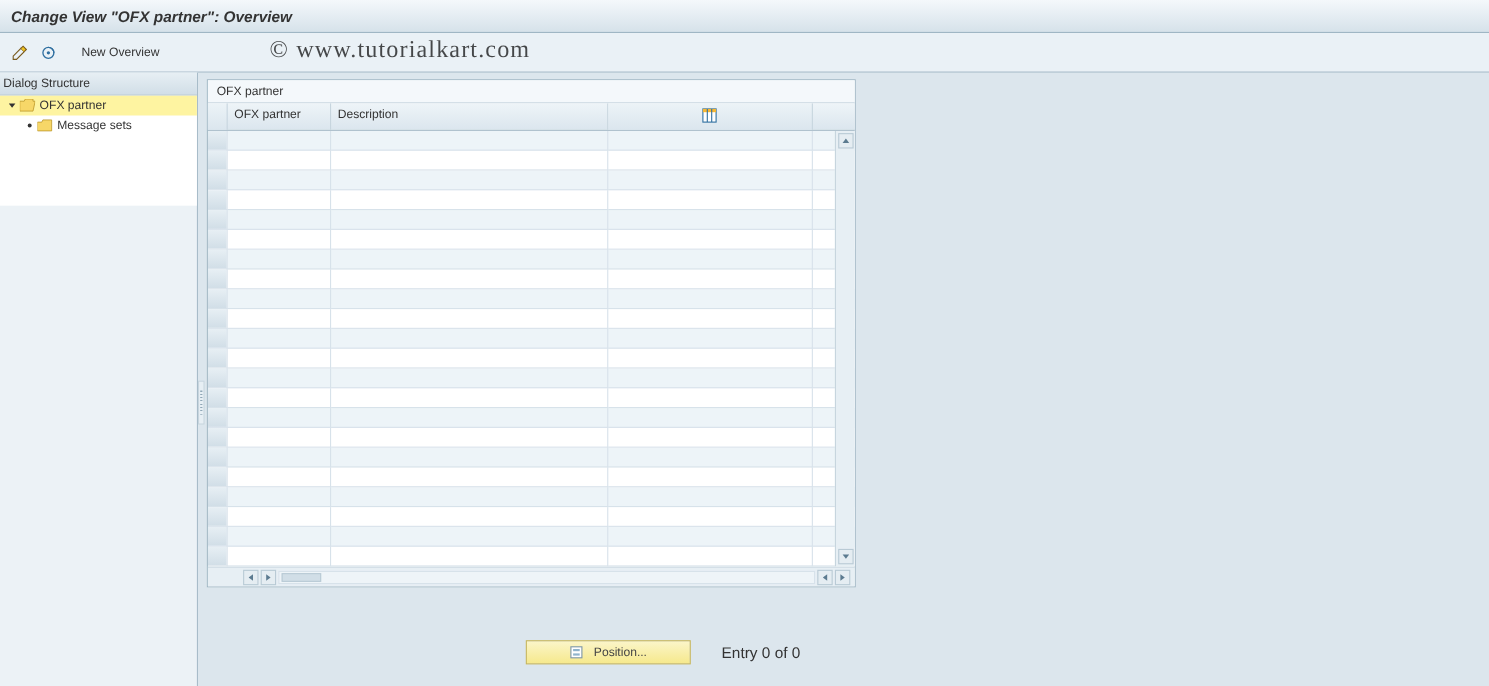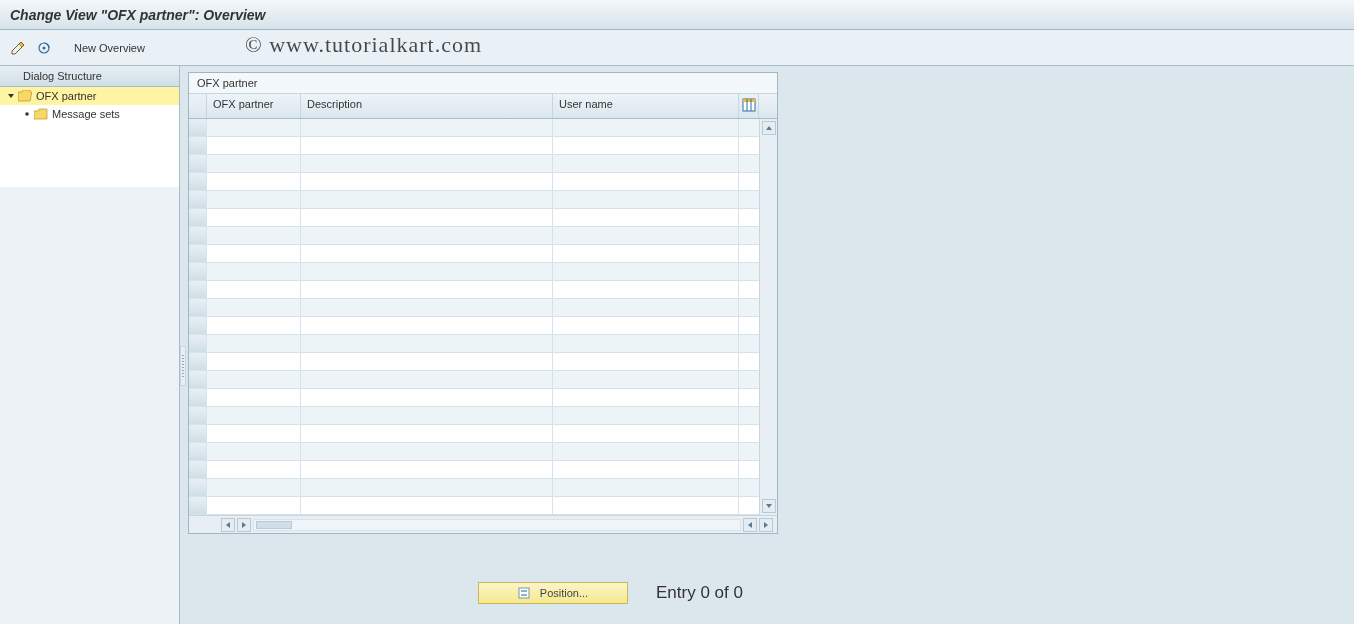--- a/index.html
+++ b/index.html
@@ -12,21 +12,21 @@
   
   .toolbar { height: 36px; background: #eaf1f6; border-bottom: 1px solid #a8bcc9; display:flex; align-items:center; padding: 0 8px; gap: 6px; }
   .tool-btn { width: 20px; height: 20px; display:flex; align-items:center; justify-content:center; border:1px solid transparent; border-radius:2px; }
   .new-entries { font-size: 11px; color:#333; padding: 3px 8px; margin-left: 6px; }
 
   
   .work-area { position:relative; display:flex; height: calc(624px - 30px - 36px); }
   
   
   .tree-panel { width: 180px; background:#ecf2f6; border-right:1px solid #a8bcc9; }
-  .tree-header { background: linear-gradient(#e7eff4,#d1dee7); border-bottom:1px solid #a8bcc9; padding:4px 23px; font-size:11px; color:#333; }
+  .tree-header { background: linear-gradient(#e7eff4,#d1dee7); border-bottom:1px solid #a8bcc9; padding:4px 3px; font-size:11px; color:#333; }
   .tree-body { background:#fff; min-height:100px; }
   .tree-row { display:flex; align-items:center; height:18px; padding-left:6px; font-size:11px; color:#333; }
   .tree-row.expanded { background:#FEF4A1; }
   .tree-indent { width:14px; display:inline-block; }
   .arrow { width:10px; height:10px; display:inline-block; margin-right:2px; }
   .bullet { width:6px; height:6px; background:#333; border-radius:50%; display:inline-block; margin: 0 4px 0 4px; transform:scale(.6); }
   .folder-icon { width:14px; height:12px; margin-right:4px; display:inline-block; }
 
   
   .content-area { flex:1; padding:6px 8px; position:relative; }
@@ -52,21 +52,21 @@
   .hscroll .track { flex:1; height:12px; background:#eef4f8; border:1px solid #d7e2ea; margin: 0 2px; position:relative; }
   .hscroll .thumb { position:absolute; left:2px; top:1px; width:36px; height:8px; background:#d1dee7; border:1px solid #b9cad5; }
   .hscroll .spacer { width:16px; }
   .hscroll-buttons-left { display:flex; gap:2px; margin-left:16px; }
   .hscroll-buttons-right { display:flex; gap:2px; margin-right:4px; }
 
   
   .footer-row { display:flex; align-items:center; gap:28px; margin-top:48px; margin-left:290px; }
   .position-btn { width:150px; height:22px; background:linear-gradient(#fbf5c9,#f6e98d); border:1px solid #c9b75a; display:flex; align-items:center; justify-content:center; font-size:11px; gap:8px; color:#444; }
   .position-btn .picon { width:14px; height:14px; }
-  .entry-label { font-size:17px; color:#333; }
+  .entry-label { font-size:14px; color:#333; }
 
   
   .watermark { position:absolute; top:32px; left:245px; font-size:22px; color:#000000; font-family: Georgia, serif; letter-spacing:1px; pointer-events:none; z-index:50; opacity:0.7; }
 
   
   .splitter-handle { position:absolute; left:180px; top:280px; width:6px; height:40px; background:#e7eff4; border:1px solid #c7d5de; }
   .splitter-handle::before { content:""; position:absolute; left:1px; top:8px; width:2px; height:22px; background:repeating-linear-gradient(#90a7b6, #90a7b6 1px, transparent 1px, transparent 3px); }
 </style>
 </head>
 <body>
@@ -127,21 +127,20 @@
 
   <div class="splitter-handle"></div>
 
   <div class="content-area">
     <div class="table-frame">
       <div class="table-title">OFX partner</div>
       <div class="grid grid-head">
         <div class="gh corner"></div>
         <div class="gh">OFX partner</div>
         <div class="gh">Description</div>
-        <div class="gh">User name</div>
         <div class="gh corner">
           <span class="cfg-icon">
             <svg width="14" height="14" viewBox="0 0 14 14">
                 <rect x="1" y="1" width="12" height="12" fill="#fff" stroke="#2f6fa0"></rect>
                 <rect x="1" y="1" width="12" height="3" fill="#f7b733"></rect>
                 <line x1="5" y1="1" x2="5" y2="13" stroke="#2f6fa0"></line>
                 <line x1="9" y1="1" x2="9" y2="13" stroke="#2f6fa0"></line>
               </svg>
           </span>
         </div>

